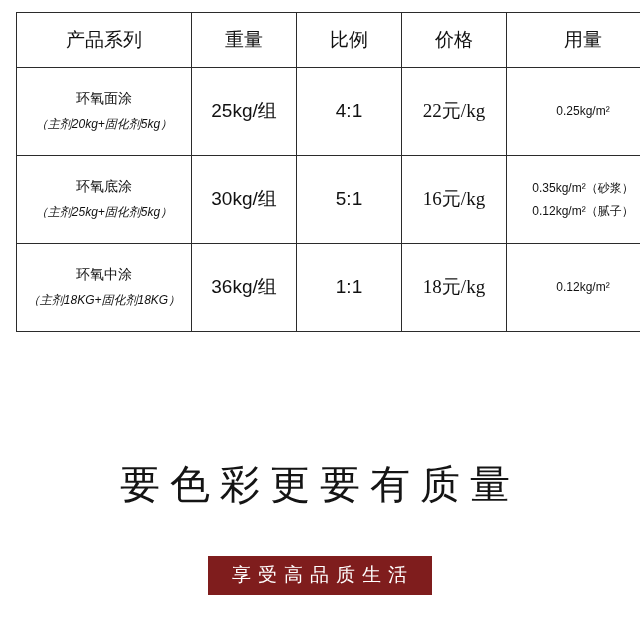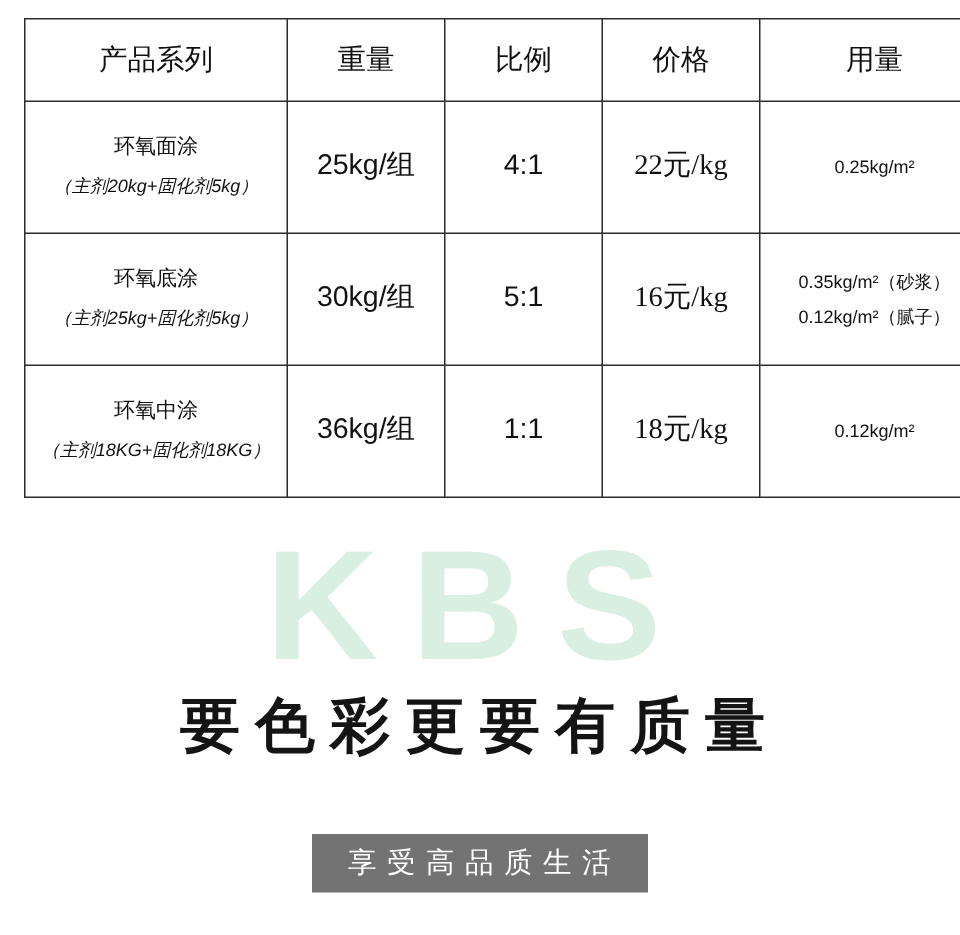--- a/index.html
+++ b/index.html
@@ -94,38 +94,38 @@
   }
 
   
   .slogan {
     position: absolute;
     left: 0;
     right: 0;
     top: 460px;
     text-align: center;
     font-size: 40px;
-    font-weight: bold;
+    font-weight: normal;
     color: #141414;
     letter-spacing: 10px;
     line-height: 1.2;
     font-family: "Liberation Sans", sans-serif;
   }
 
   
   .banner-wrap {
     position: absolute;
     left: 0;
     right: 0;
     top: 556px;
     text-align: center;
   }
   .banner {
     display: inline-block;
-    background: #737373;
+    background: #7f1d1d;
     color: #ffffff;
     font-size: 19px;
     letter-spacing: 7px;
     padding: 6px 18px 7px 24px;
     font-family: Liberation Mono, monospace;
   }
 </style>
 </head>
 <body>
 
@@ -181,21 +181,20 @@
           <td class="col-price cell-sm">18元/kg</td>
           <td class="col-usage">
             <span class="usage-line">0.12kg/m²</span>
           </td>
         </tr>
 
       </tbody>
     </table>
   </div>
 
-  <div class="watermark">KBS</div>
 
   <div class="slogan">要色彩更要有质量</div>
 
   <div class="banner-wrap">
     <span class="banner">享受高品质生活</span>
   </div>
 
 </div>
 
 </body></html>

